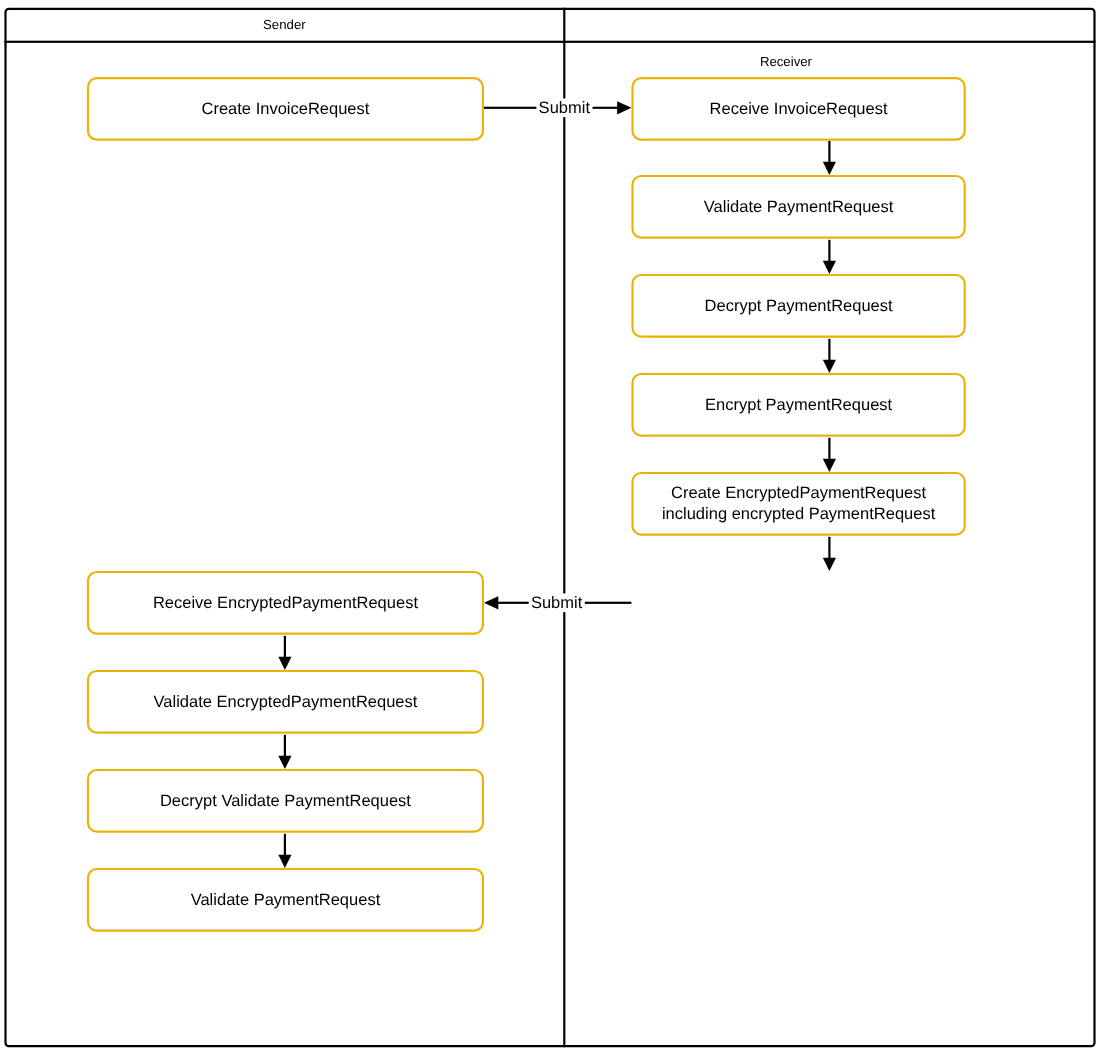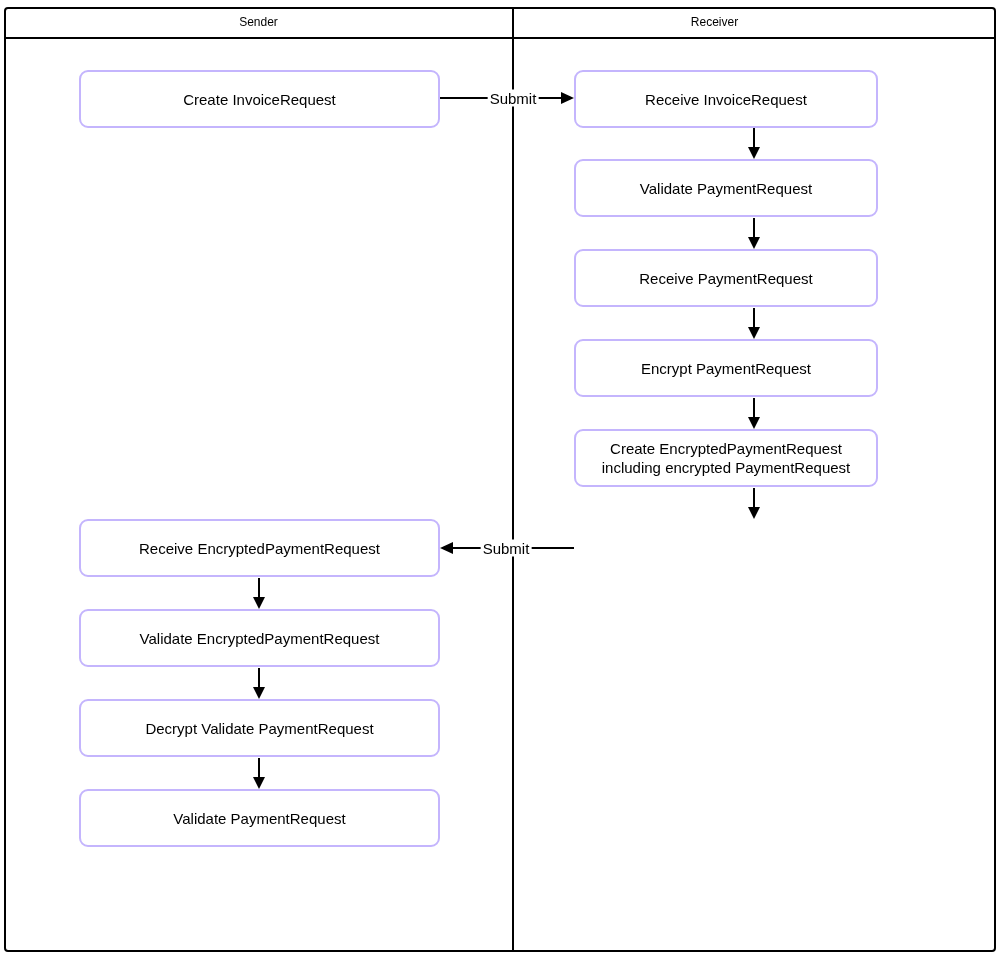--- a/index.html
+++ b/index.html
@@ -43,28 +43,28 @@
     position: absolute;
     top: 7px;
     height: 31px;
     line-height: 31px;
     text-align: center;
     font-size: 12px;
     color: #000000;
     z-index: 2;
   }
   .lane-title.sender { left: 4px; width: 509px; }
-  .lane-title.receiver { left: 513px; width: 403px; }
+  .lane-title.receiver { left: 513px; width: 403px; margin-top: 34px; }
 
   
   .node {
     position: absolute;
     box-sizing: border-box;
     height: 58px;
-    border: 2px solid #c4b5fd;
+    border: 2px solid #eab308;
     border-radius: 9px;
     background: #ffffff;
     display: flex;
     align-items: center;
     justify-content: center;
     text-align: center;
     font-size: 15px;
     line-height: 19px;
     color: #000000;
     padding: 0 8px;
@@ -147,21 +147,21 @@
   <div class="lane-title receiver">Receiver</div>
 
   <div class="node lane-l" style="top:70px">Create InvoiceRequest</div>
   <div class="node lane-l" style="top:519px">Receive EncryptedPaymentRequest</div>
   <div class="node lane-l" style="top:609px">Validate EncryptedPaymentRequest</div>
   <div class="node lane-l" style="top:699px">Decrypt Validate PaymentRequest</div>
   <div class="node lane-l" style="top:789px">Validate PaymentRequest</div>
 
   <div class="node lane-r" style="top:70px">Receive InvoiceRequest</div>
   <div class="node lane-r" style="top:159px">Validate PaymentRequest</div>
-  <div class="node lane-r" style="top:249px">Receive PaymentRequest</div>
+  <div class="node lane-r" style="top:249px">Decrypt PaymentRequest</div>
   <div class="node lane-r" style="top:339px">Encrypt PaymentRequest</div>
   <div class="node lane-r" style="top:429px">Create EncryptedPaymentRequest including encrypted PaymentRequest</div>
 
   <div class="varrow" style="left:747px;top:128px;height:31px">
     <div class="line"></div>
     <div class="head"></div>
   </div>
   <div class="varrow" style="left:747px;top:218px;height:31px">
     <div class="line"></div>
     <div class="head"></div>

